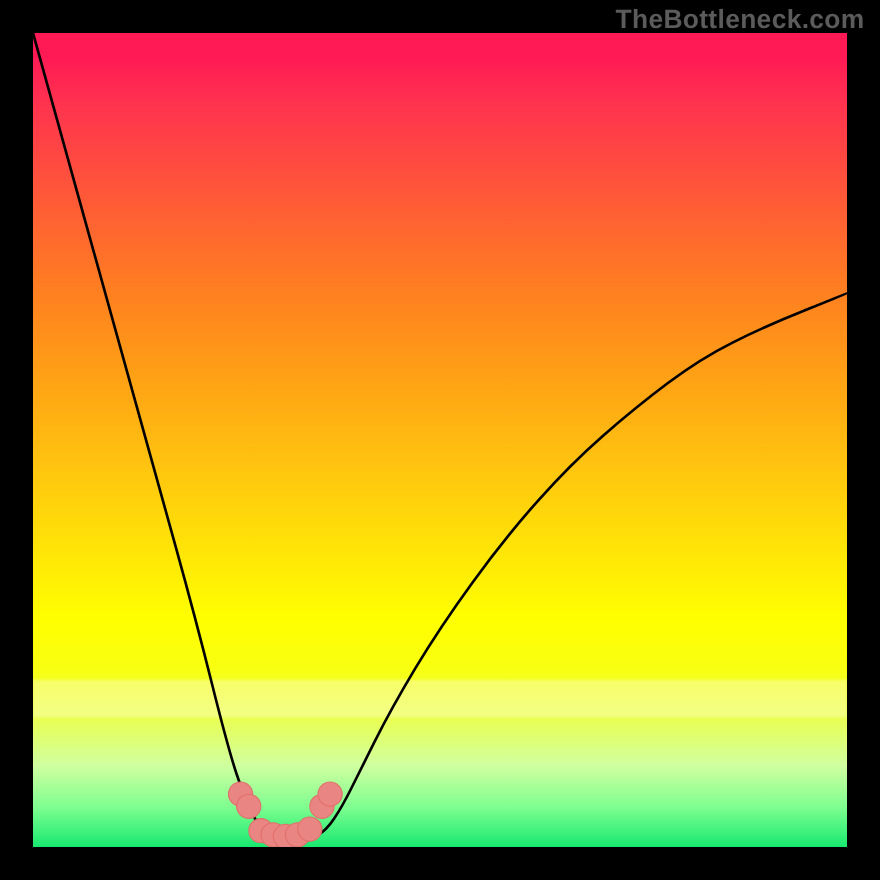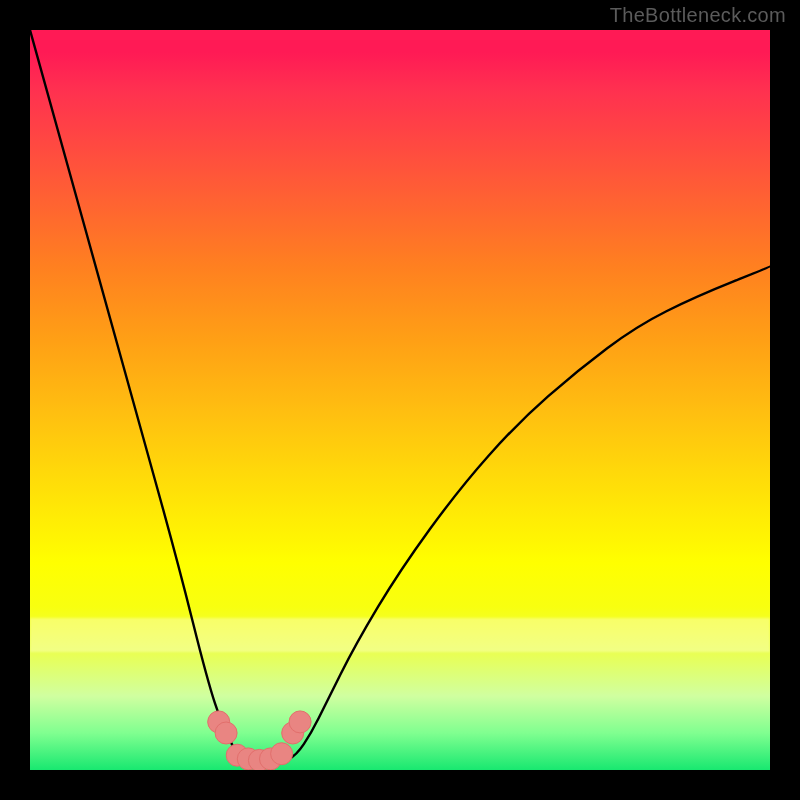--- a/index.html
+++ b/index.html
@@ -59,22 +59,22 @@
     height: 34px;
     top: 588px;
     background: rgba(255, 255, 220, 0.38);
     filter: blur(1px);
   }
   .watermark {
     position: absolute;
     top: 4px;
     right: 14px;
     color: #5b5b5b;
-    font-size: 20px;
-    font-weight: 400;
+    font-size: 24px;
+    font-weight: 700;
     letter-spacing: 0.3px;
   }
   svg {
     position: absolute;
     top: 0;
     left: 0;
   }
 </style>
 </head>
 <body>

